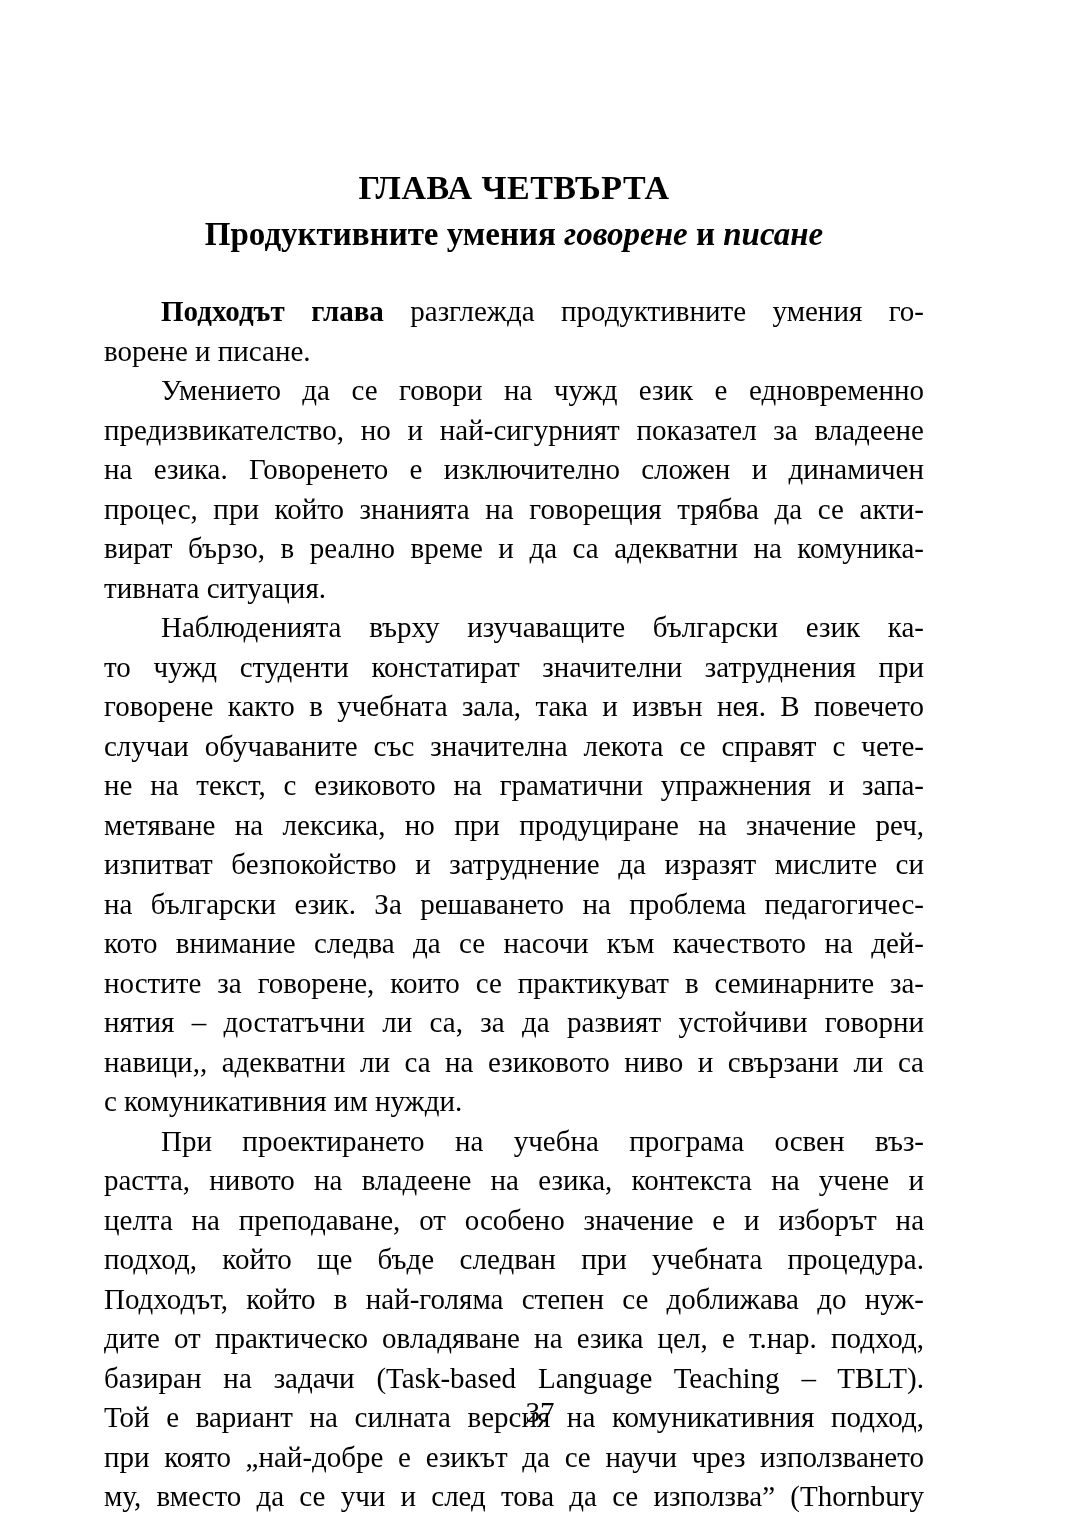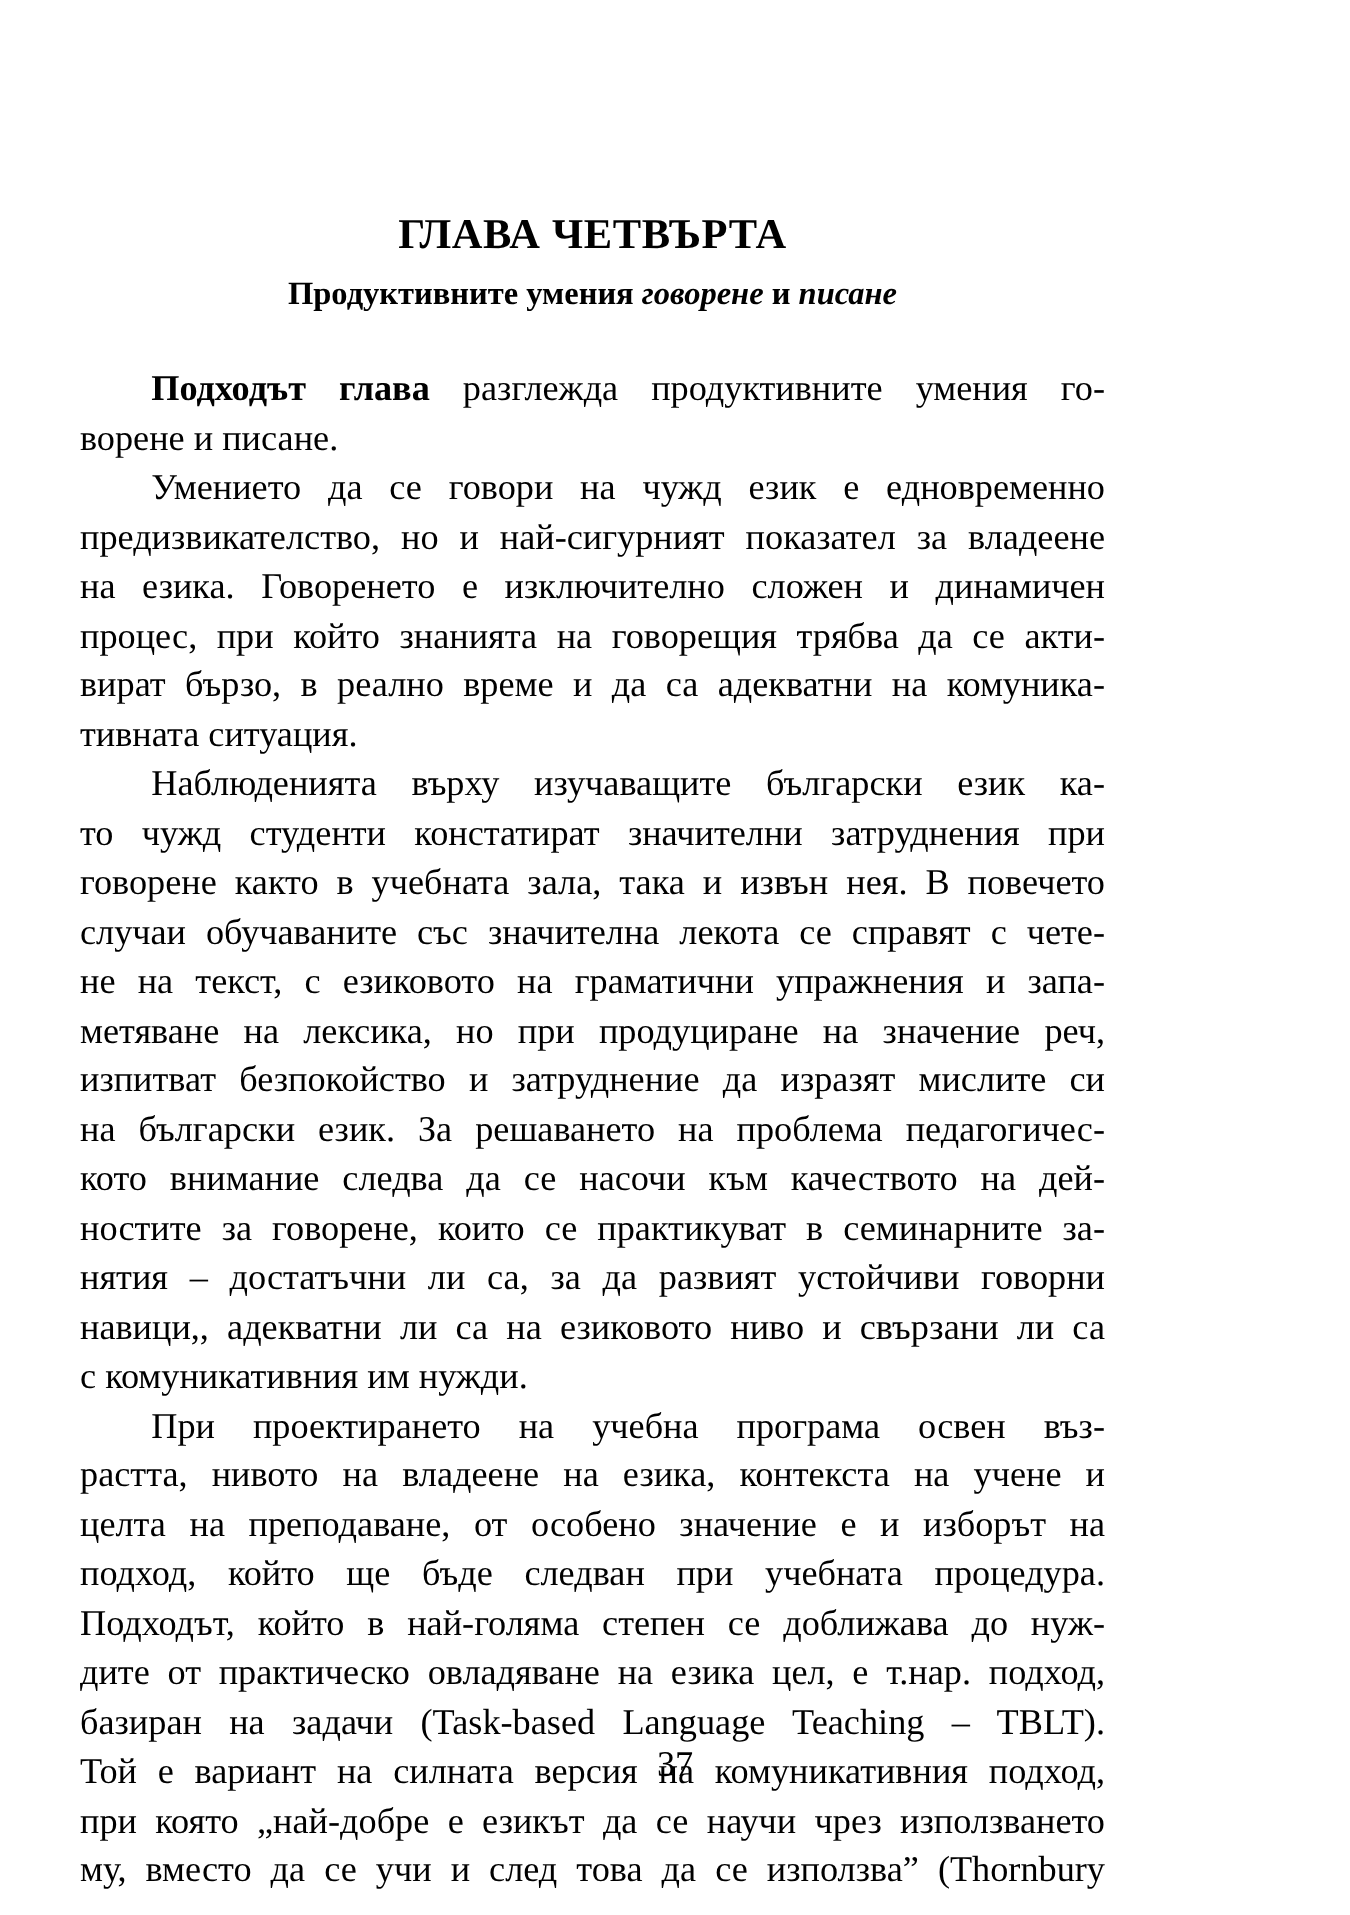--- a/index.html
+++ b/index.html
@@ -10,36 +10,36 @@
   .page {
     position: relative;
     width: 1080px;
     height: 1532px;
     background: #ffffff;
     color: #000000;
     font-family: "Liberation Serif", "DejaVu Serif", serif;
     overflow: hidden;
   }
   .content {
-    margin-left: 64px;
+    margin-left: 104px;
     width: 820px;
     padding-top: 164px;
   }
   .heading {
     text-align: center;
     font-weight: bold;
     margin-bottom: 34px;
   }
   .heading .h-line1 {
     font-size: 34px;
     line-height: 47px;
     letter-spacing: 0.5px;
   }
   .heading .h-line2 {
-    font-size: 26px;
+    font-size: 33px;
     line-height: 47px;
   }
   .heading em {
     font-style: italic;
     font-weight: bold;
   }
   .body-text {
     font-size: 29px;
   }
   .para {

